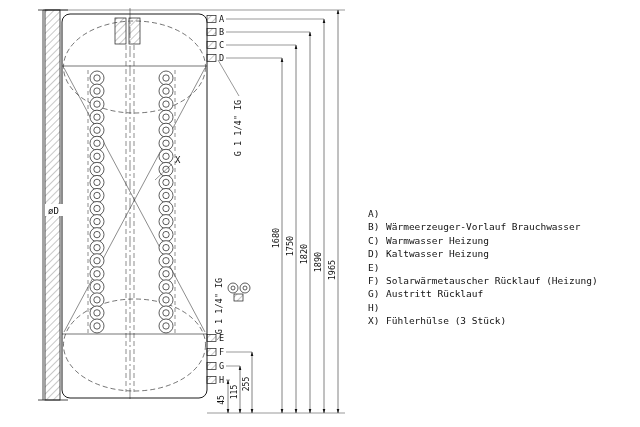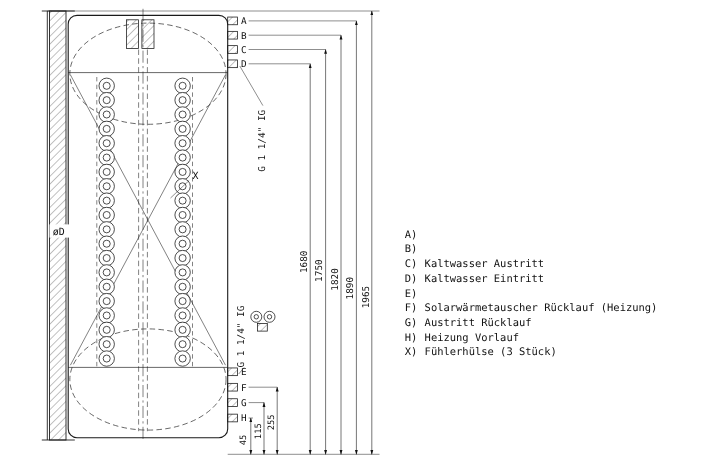--- a/index.html
+++ b/index.html
@@ -214,42 +214,42 @@
   <rect x="45" y="204" width="18" height="12" fill="#fff" stroke="none"></rect>
   <text x="48" y="214" font-size="9">øD</text>
 </svg>
 
   <div class="legend">
     <div class="legend-row">
         <span class="legend-key">A)</span>
       </div>
     <div class="legend-row">
         <span class="legend-key">B)</span>
+        <span>Wärmeerzeuger-Vorlauf Brauchwasser</span>
       </div>
     <div class="legend-row">
         <span class="legend-key">C)</span>
-        <span>Kaltwasser Austritt</span>
+        <span>Warmwasser Heizung</span>
       </div>
     <div class="legend-row">
         <span class="legend-key">D)</span>
-        <span>Kaltwasser Eintritt</span>
+        <span>Kaltwasser Heizung</span>
       </div>
     <div class="legend-row">
         <span class="legend-key">E)</span>
       </div>
     <div class="legend-row">
         <span class="legend-key">F)</span>
         <span>Solarwärmetauscher Rücklauf (Heizung)</span>
       </div>
     <div class="legend-row">
         <span class="legend-key">G)</span>
         <span>Austritt Rücklauf</span>
       </div>
     <div class="legend-row">
         <span class="legend-key">H)</span>
-        <span>Heizung Vorlauf</span>
       </div>
     <div class="legend-row">
         <span class="legend-key">X)</span>
         <span>Fühlerhülse (3 Stück)</span>
       </div>
   </div>
 </div>
 
 </body></html>

